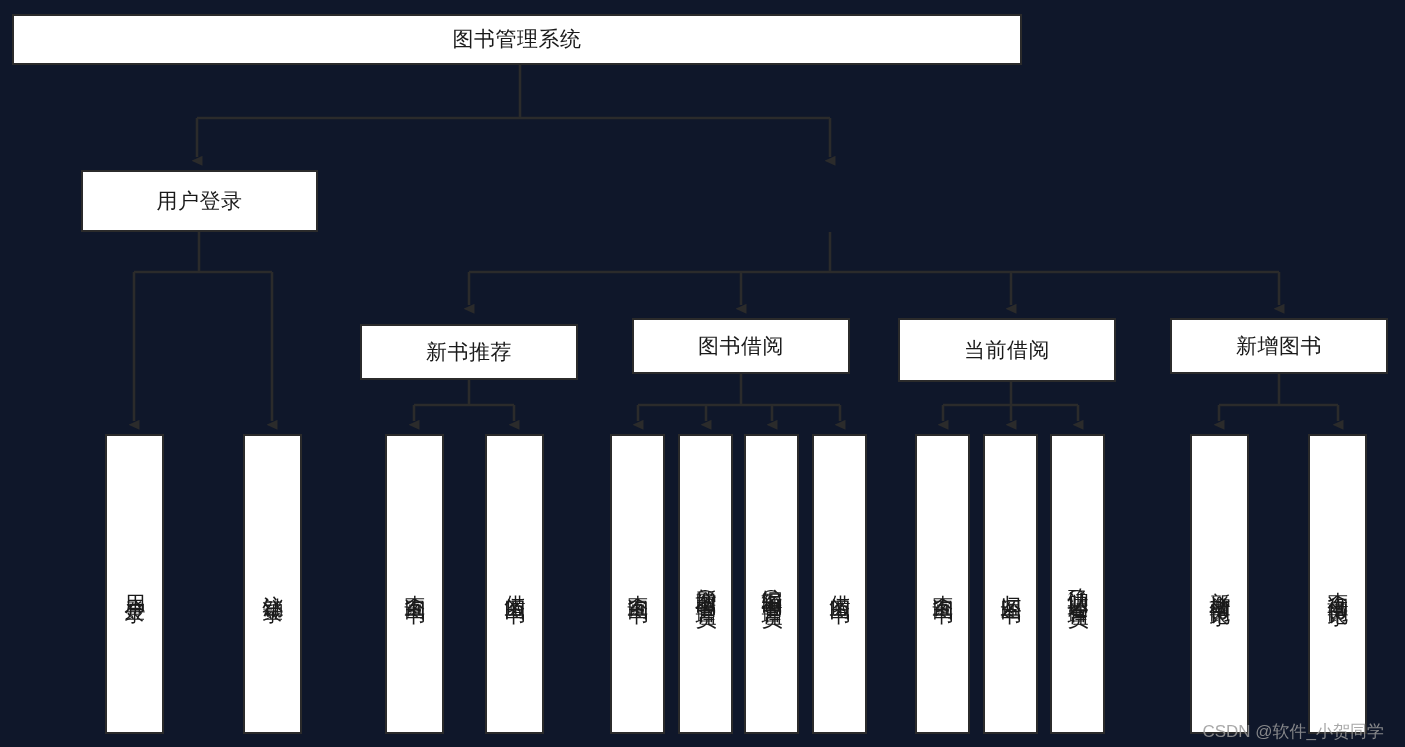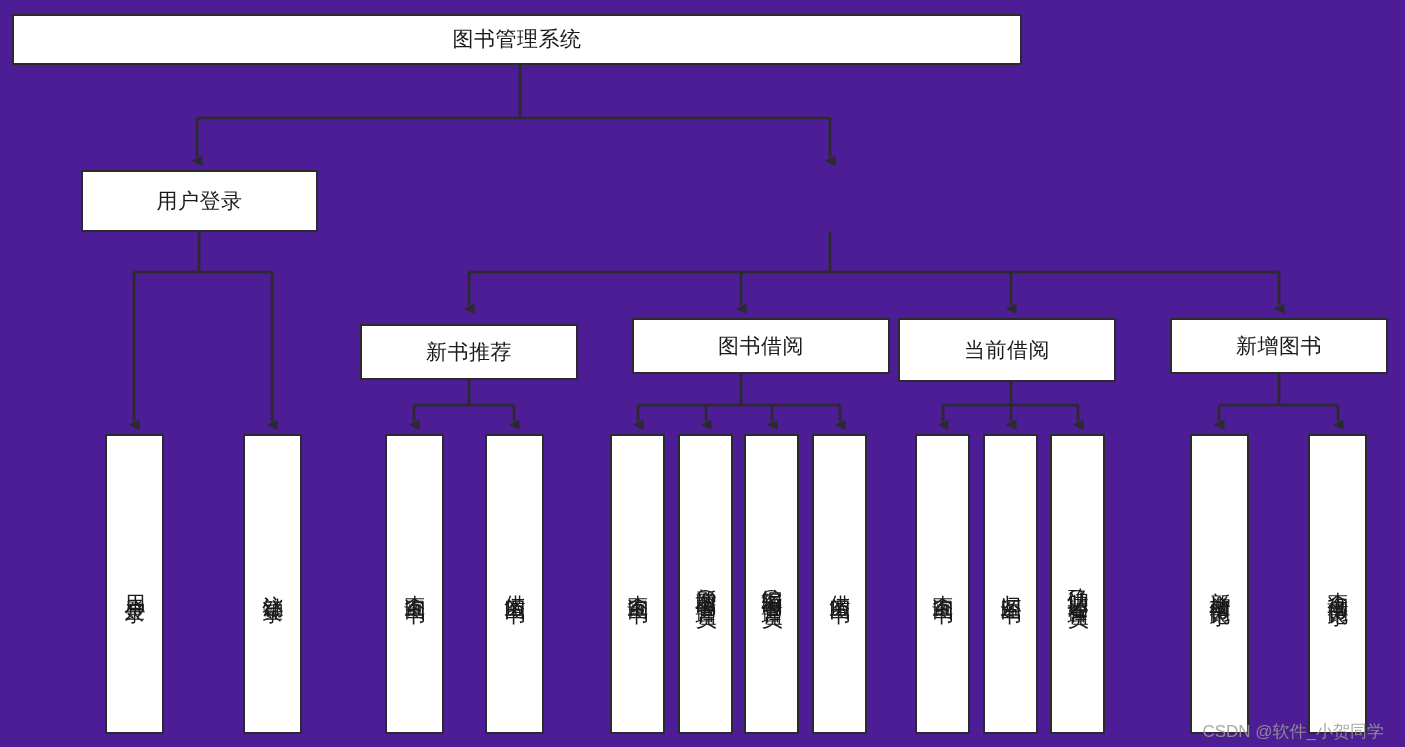--- a/index.html
+++ b/index.html
@@ -4,21 +4,21 @@
 <style>
   html, body {
     margin: 0;
     padding: 0;
     background: #ffffff;
   }
   #canvas {
     position: relative;
     width: 1405px;
     height: 747px;
-    background: #4c1d95;
+    background: #0f172a;
     font-family: "Liberation Sans", "DejaVu Sans", sans-serif;
     overflow: hidden;
   }
   #connectors {
     position: absolute;
     left: 0;
     top: 0;
     width: 1405px;
     height: 747px;
     pointer-events: none;
@@ -122,21 +122,21 @@
     <span>图书管理系统</span>
   </div>
 
   <div class="node horiz" style="left: 81px; top: 170px; width: 237px; height: 62px;">
     <span>用户登录</span>
   </div>
 
   <div class="node horiz" style="left: 360px; top: 324px; width: 218px; height: 56px;">
     <span>新书推荐</span>
   </div>
-  <div class="node horiz" style="left: 632px; top: 318px; width: 258px; height: 56px;">
+  <div class="node horiz" style="left: 632px; top: 318px; width: 218px; height: 56px;">
     <span>图书借阅</span>
   </div>
   <div class="node horiz" style="left: 898px; top: 318px; width: 218px; height: 64px;">
     <span>当前借阅</span>
   </div>
   <div class="node horiz" style="left: 1170px; top: 318px; width: 218px; height: 56px;">
     <span>新增图书</span>
   </div>
 
   <div class="node vert" style="left: 105px; top: 434px; width: 59px; height: 300px;">

